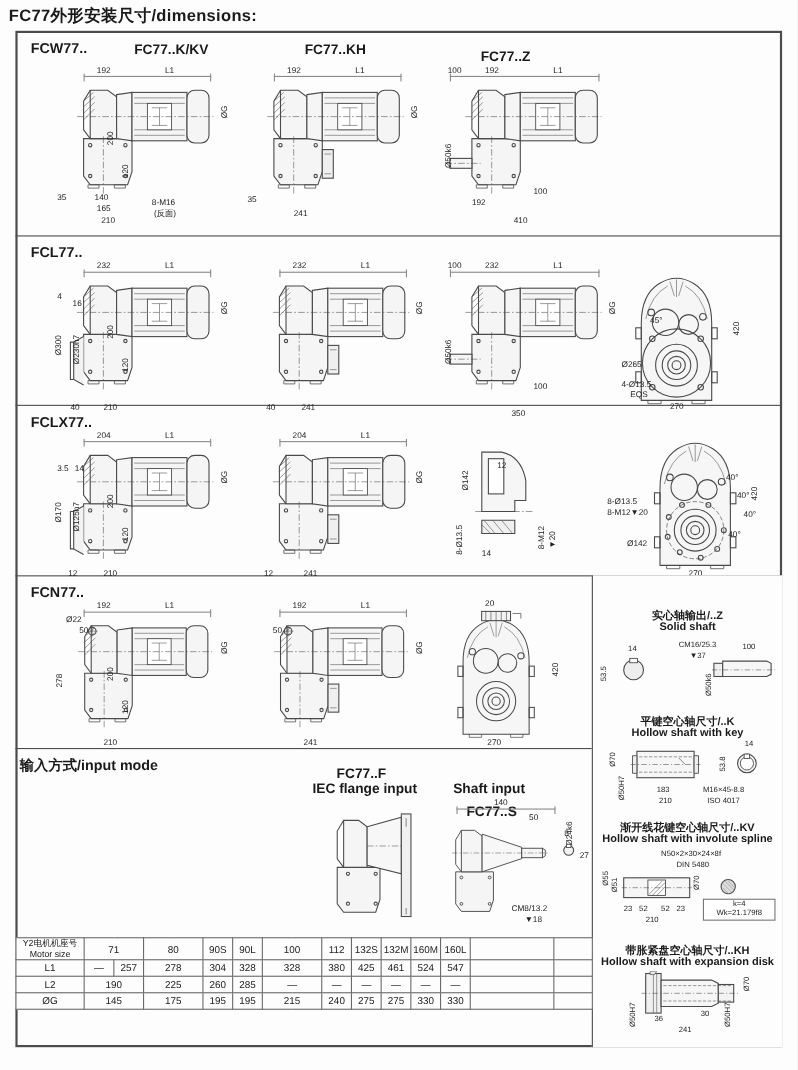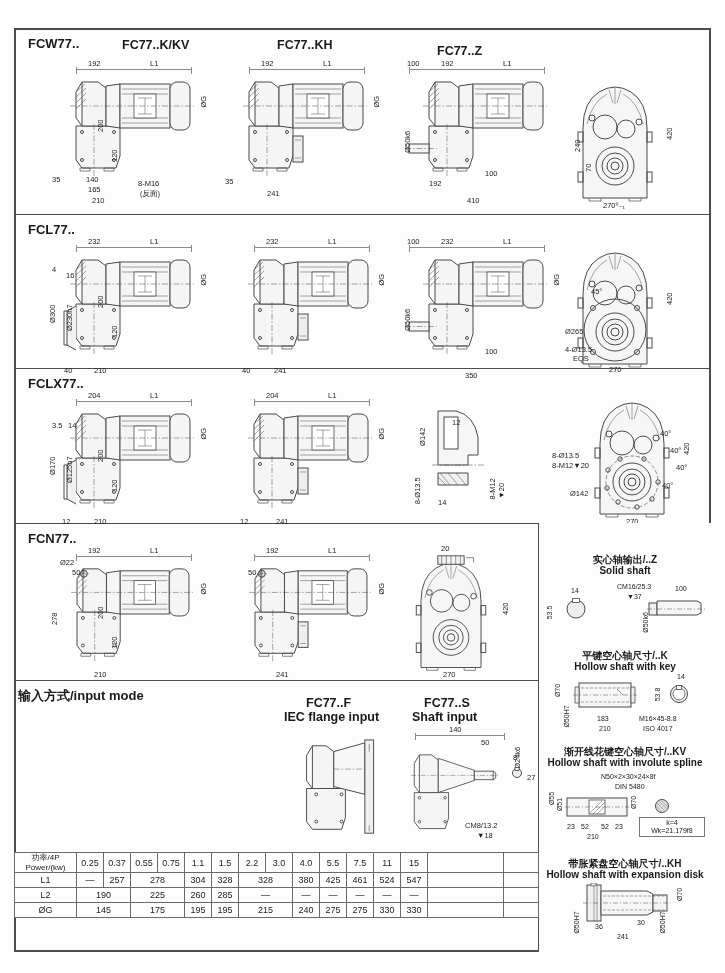--- a/index.html
+++ b/index.html
@@ -167,20 +167,21 @@
   <path d="M112,27 l3,2 v6 l-3,2"></path>
   <path d="M16,32 h102" stroke-dasharray="6,2,1.5,2" stroke-width="0.5"></path>
   <circle cx="26" cy="58" r="1.5"></circle>
           <circle cx="56" cy="58" r="1.5"></circle>
   <circle cx="26" cy="86" r="1.5"></circle>
           <circle cx="56" cy="86" r="1.5"></circle>
 </g>
 </defs>
 </svg>
 
+<div class="title">FC77外形安装尺寸/dimensions:</div>
 <div class="frame"></div>
 <div class="hr" style="left:14px;top:214px;width:697px"></div>
 <div class="hr" style="left:14px;top:368px;width:697px"></div>
 <div class="hr" style="left:14px;top:523px;width:697px"></div>
 <div class="hr" style="left:14px;top:680px;width:524px"></div>
 
 <div class="slabel" style="left:28px;top:36px">FCW77..</div>
 <div class="dlabel" style="left:122px;top:38px">FC77..K/KV</div>
 <div class="dlabel" style="left:277px;top:38px">FC77..KH</div>
 <div class="dlabel" style="left:437px;top:44px">FC77..Z</div>
@@ -222,29 +223,20 @@
   <div class="dline" style="left:4px;top:11px;width:136px"></div>
   <svg class="art" style="left:0;top:16px" width="160" height="110" viewBox="0 0 160 110">
         <use href="#gm-z"></use>
       </svg>
   <span class="dim v" style="left:-8px;top:80px">Ø50k6</span>
   <span class="dim" style="left:24px;top:122px">192</span>
   <span class="dim" style="left:80px;top:112px">100</span>
   <span class="dim" style="left:62px;top:139px">410</span>
 </div>
 
-<div class="cell" style="left:565px;top:70px;width:145px;height:142px">
-  <svg class="art" style="left:0;top:6px" width="100" height="130" viewBox="0 0 100 130">
-        <use href="#gm-front"></use>
-      </svg>
-  <span class="dim v" style="left:6px;top:72px">240</span>
-  <span class="dim v" style="left:20px;top:94px">70</span>
-  <span class="dim v" style="left:98px;top:60px">420</span>
-  <span class="dim" style="left:38px;top:132px">270⁰₋₁</span>
-</div>
 
 <div class="slabel" style="left:28px;top:222px">FCL77..</div>
 
 <div class="cell" style="left:52px;top:236px;width:170px;height:150px">
   <span class="dim" style="left:36px;top:2px">232</span>
   <span class="dim" style="left:98px;top:2px">L1</span>
   <div class="dline" style="left:24px;top:11px;width:116px"></div>
   <svg class="art" style="left:0;top:16px" width="160" height="110" viewBox="0 0 160 110">
         <use href="#gm-fl"></use>
       </svg>
@@ -397,21 +389,21 @@
   <svg class="art" style="left:8px;top:8px" width="100" height="122" viewBox="0 0 100 130">
         <use href="#front-fcn"></use>
       </svg>
   <span class="dim v" style="left:106px;top:60px">420</span>
   <span class="dim" style="left:50px;top:126px">270</span>
 </div>
 
 <div class="slabel" style="left:18px;top:687px">输入方式/input mode</div>
 <div class="dlabel" style="left:306px;top:696px">FC77..F</div>
 <div class="dlabel" style="left:284px;top:710px">IEC flange input</div>
-<div class="dlabel" style="left:424px;top:696px">FC77..S</div>
+<div class="dlabel" style="left:424px;top:731px">FC77..S</div>
 <div class="dlabel" style="left:412px;top:710px">Shaft input</div>
 
 
 <div class="cell" style="left:287px;top:726px;width:112px;height:118px">
   <svg class="art" style="left:0;top:12px" width="112" height="102" viewBox="0 0 115 105">
         <use href="#fl-side"></use>
       </svg>
 </div>
 
 <div class="cell" style="left:395px;top:726px;width:142px;height:122px">
@@ -522,38 +514,35 @@
 </div>
 
 <table class="spec">
   <colgroup>
     <col style="width:62px">
     <col span="13" style="width:27px">
     <col style="width:76px">
         <col style="width:35px">
   </colgroup>
   <tbody>
-  <tr class="h20">
+        <tr class="h20">
     <td class="lbl">
-      <div>功率/4P</div>
-      <div>Power/(kw)</div>
+      <div>Y2电机机座号</div>
+      <div>Motor size</div>
     </td>
-    <td>0.25</td>
-    <td>0.37</td>
-    <td>0.55</td>
-    <td>0.75</td>
-    <td>1.1</td>
-    <td>1.5</td>
-    <td>2.2</td>
-    <td>3.0</td>
-    <td>4.0</td>
-    <td>5.5</td>
-    <td>7.5</td>
-    <td>11</td>
-    <td>15</td>
+    <td colspan="2">71</td>
+    <td colspan="2">80</td>
+    <td>90S</td>
+    <td>90L</td>
+    <td colspan="2">100</td>
+    <td>112</td>
+    <td>132S</td>
+    <td>132M</td>
+    <td>160M</td>
+    <td>160L</td>
     <td></td>
     <td></td>
   </tr>
   <tr>
     <td>L1</td>
     <td>—</td>
     <td>257</td>
     <td colspan="2">278</td>
     <td>304</td>
     <td>328</td>

